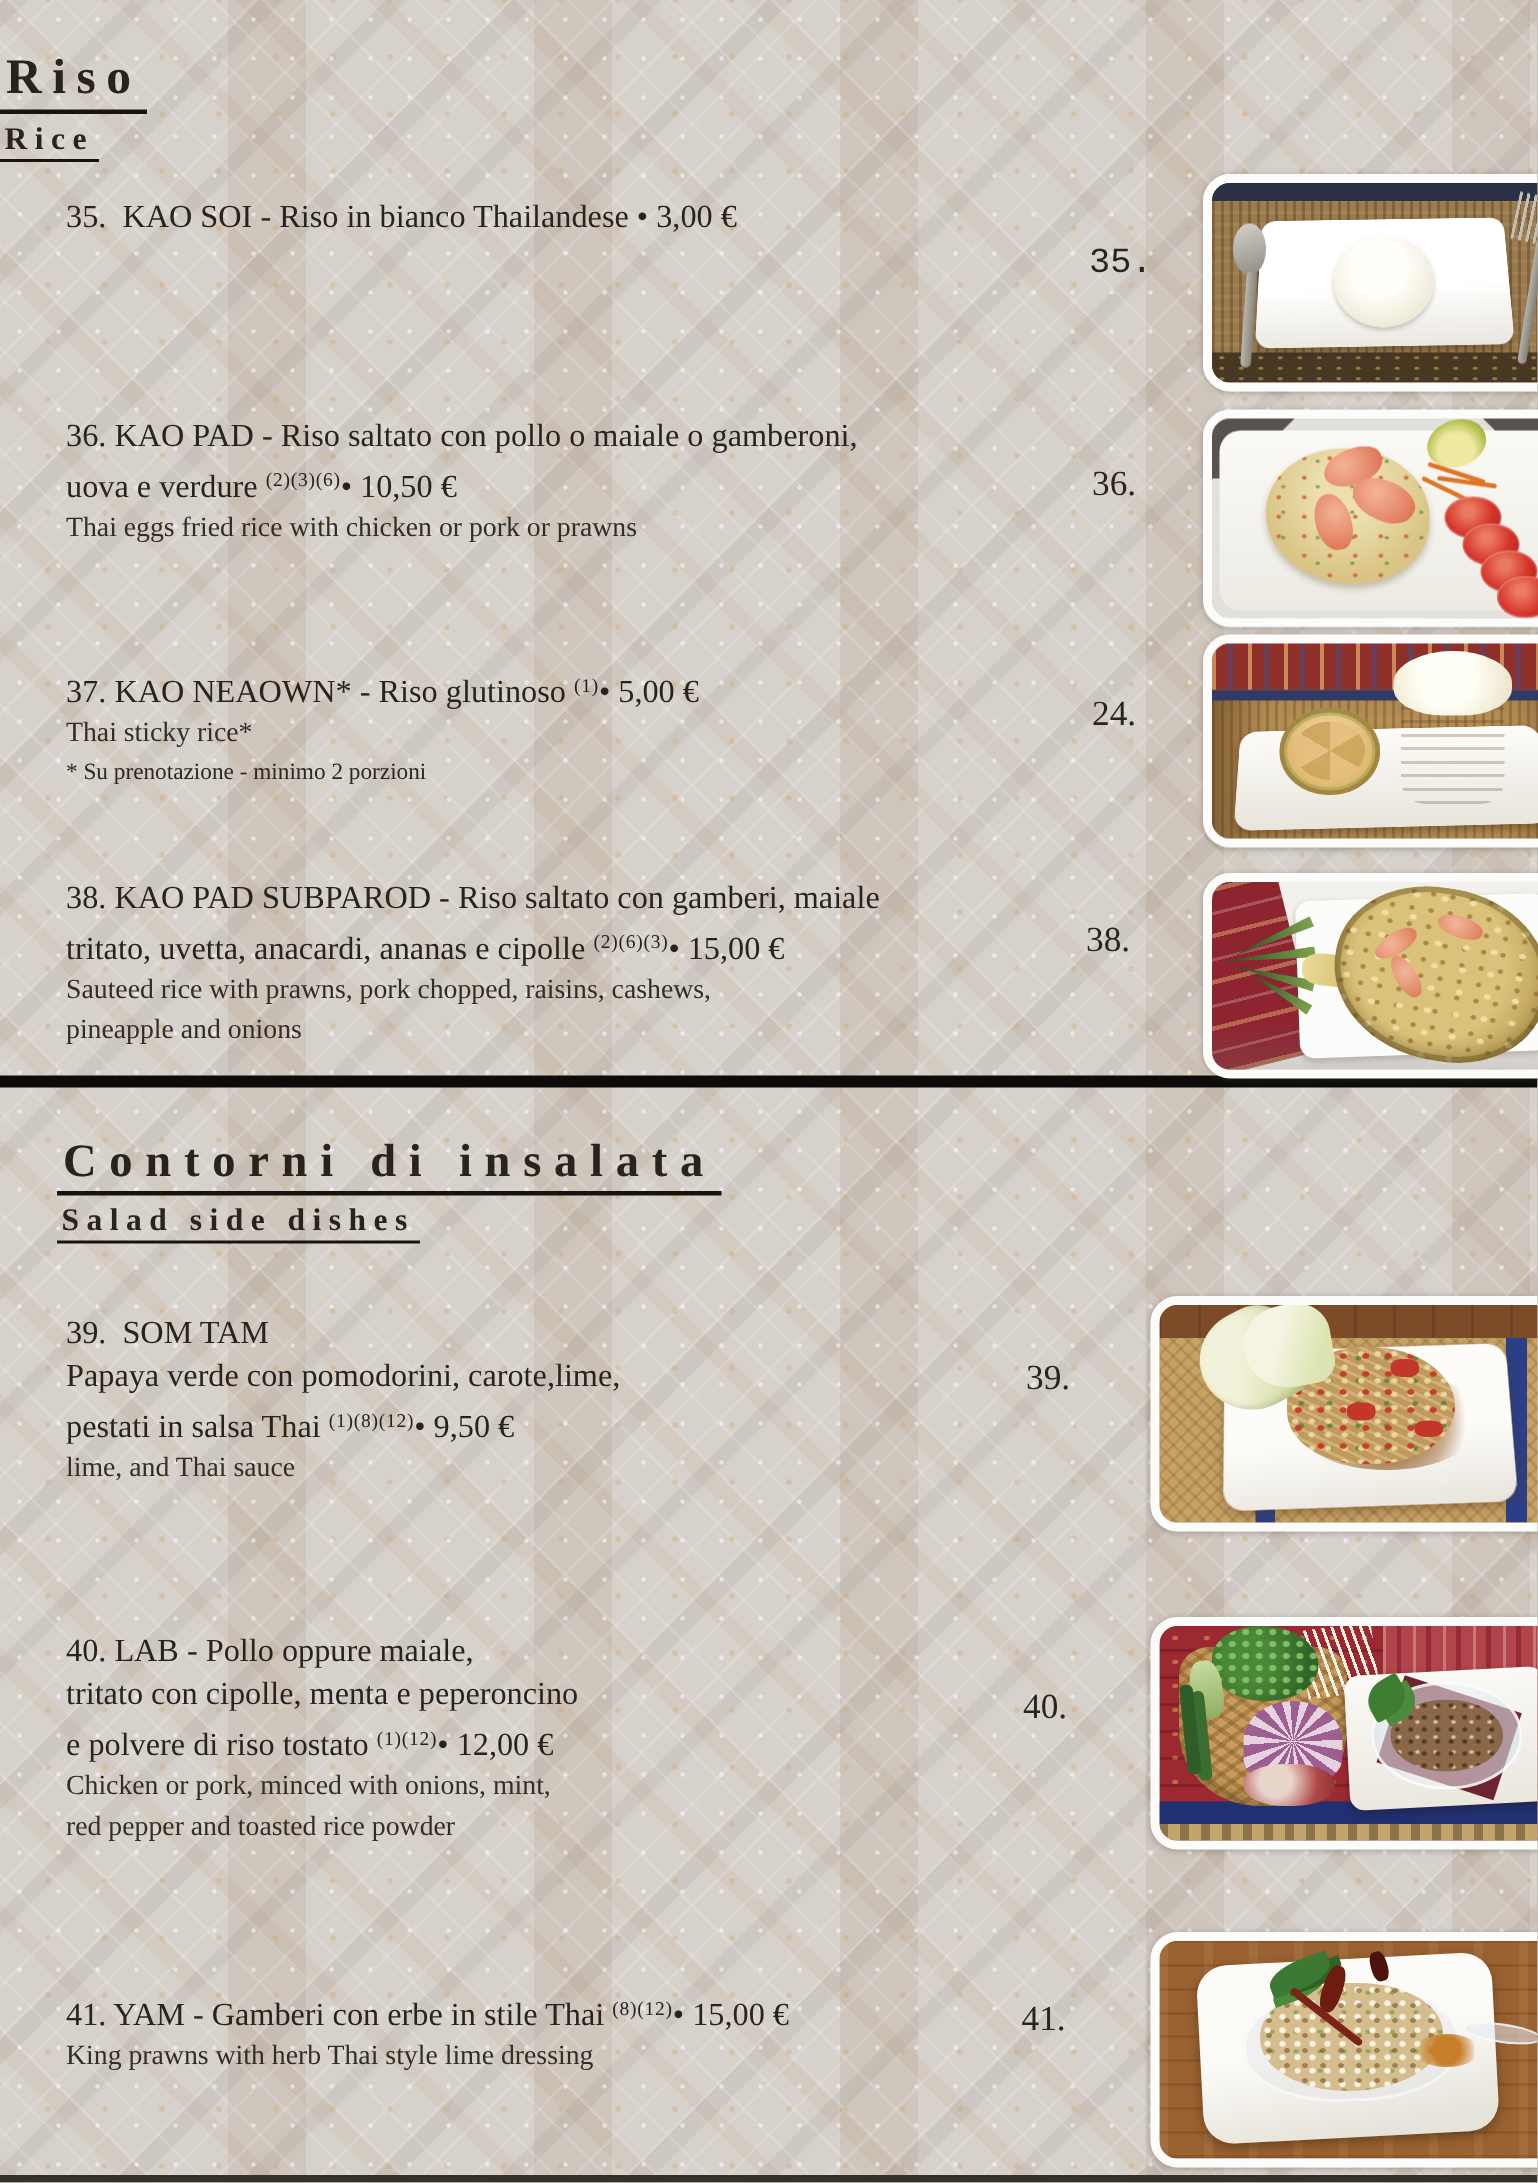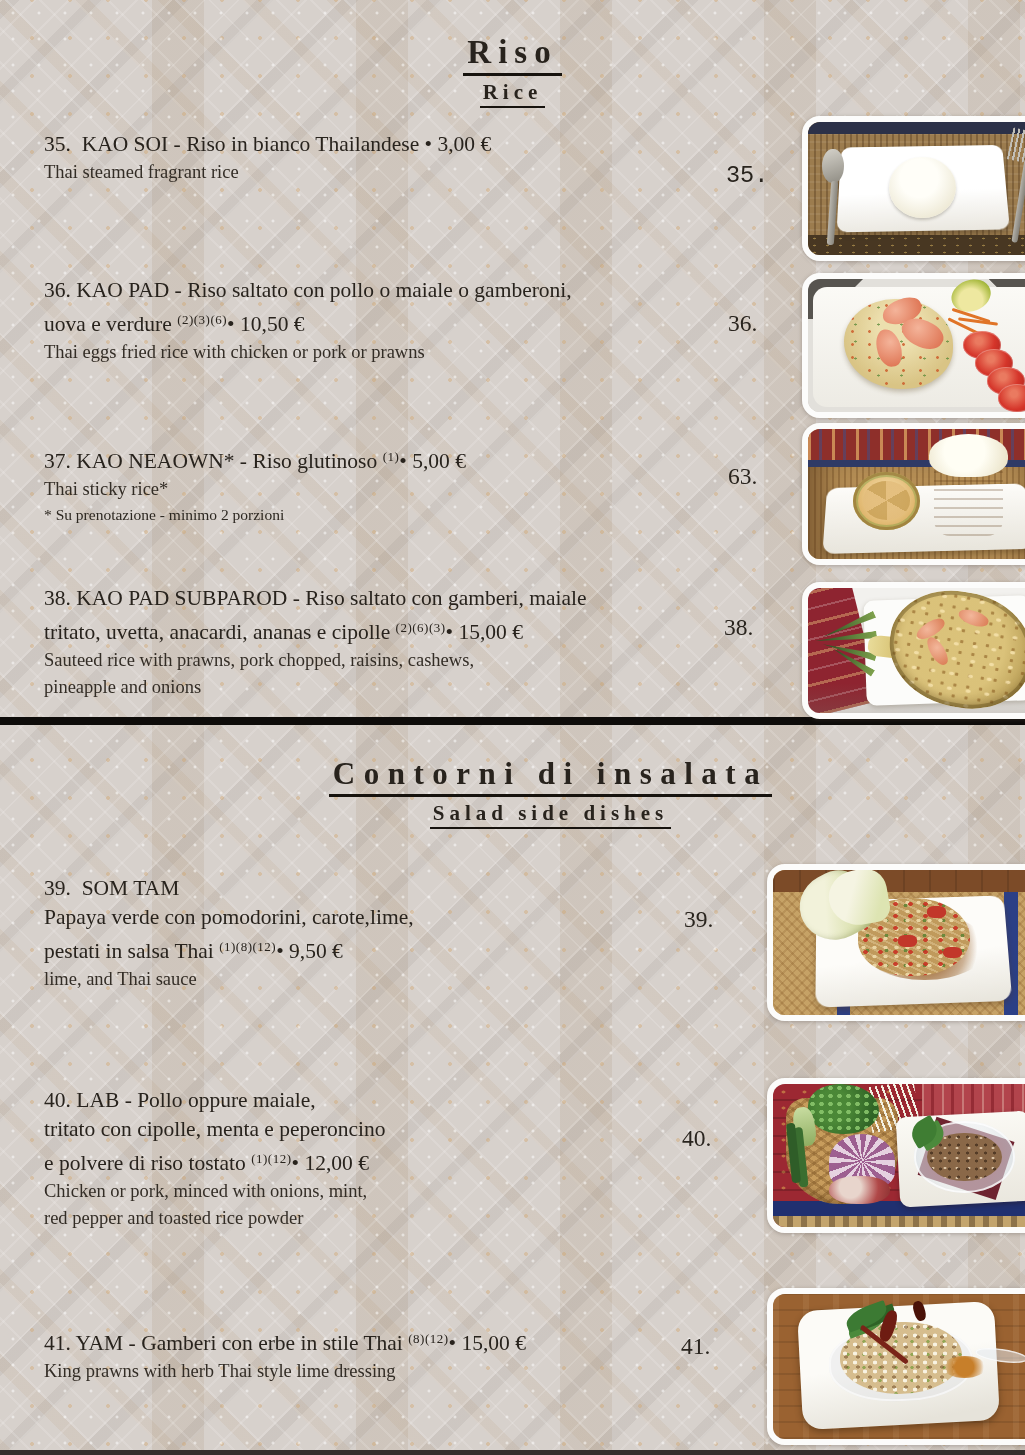--- a/index.html
+++ b/index.html
@@ -13,21 +13,21 @@
       repeating-linear-gradient(45deg, rgba(255,255,255,.14) 0 2px, transparent 2px 24px),
       repeating-linear-gradient(-45deg, rgba(255,255,255,.14) 0 2px, transparent 2px 24px),
       repeating-linear-gradient(45deg, rgba(168,128,80,.09) 0 12px, transparent 12px 60px),
       repeating-linear-gradient(-45deg, rgba(118,108,102,.10) 0 12px, transparent 12px 60px),
       repeating-linear-gradient(90deg, transparent 0 152px, rgba(150,120,85,.13) 152px 204px);
     background-size:26px 26px, 38px 38px, auto, auto, auto, auto, auto;
     background-position:0 0, 13px 19px, 0 0, 0 0, 0 0, 0 0, 0 0;
   }
   .abs{position:absolute;}
   
-  .sec-header{position:absolute;left:0;width:100%;text-align:center;}
+  .sec-header{position:absolute;left:0;width:100%;}
   .sh1{top:34px;}
   .sh2{top:756px;margin-left:38px;}
   .h-wrap{display:block;}
   .h-it{display:inline-block;font-size:33px;font-weight:700;letter-spacing:7px;
         border-bottom:3px solid #17130e;padding:0 4px 2px;white-space:pre;}
   .sh2 .h-it{font-size:31px;letter-spacing:8.5px;}
   .h-en{display:inline-block;font-size:21px;font-weight:700;letter-spacing:5px;
         border-bottom:2.5px solid #17130e;padding:0 3px 1px;margin-top:4px;white-space:pre;}
   
   .item{position:absolute;left:44px;width:690px;font-family:Liberation Serif, serif;}
@@ -154,21 +154,20 @@
 
 <div class="page">
 
   <div class="sec-header sh1">
     <div class="h-wrap"><span class="h-it">Riso</span></div>
     <div class="h-wrap"><span class="h-en">Rice</span></div>
   </div>
 
   <article class="item i35">
     <div class="line-it"><span>35.  KAO SOI - Riso in bianco Thailandese • 3,00 €</span></div>
-    <div class="line-en">Thai steamed fragrant rice</div>
   </article>
 
   <article class="item i36">
     <div class="line-it"><span>36. KAO PAD - Riso saltato con pollo o maiale o gamberoni,</span></div>
     <div class="line-it"><span>uova e verdure </span><span class="sup">(2)(3)(6)</span><span class="price">• 10,50 €</span></div>
     <div class="line-en">Thai eggs fried rice with chicken or pork or prawns</div>
   </article>
 
   <article class="item i37">
     <div class="line-it"><span>37. KAO NEAOWN* - Riso glutinoso </span><span class="sup">(1)</span><span class="price">• 5,00 €</span></div>
@@ -205,21 +204,21 @@
     <div class="line-en">red pepper and toasted rice powder</div>
   </article>
 
   <article class="item i41">
     <div class="line-it"><span>41. YAM - Gamberi con erbe in stile Thai </span><span class="sup">(8)(12)</span><span class="price">• 15,00 €</span></div>
     <div class="line-en">King prawns with herb Thai style lime dressing</div>
   </article>
 
   <div class="pnum n35">35.</div>
   <div class="pnum n36">36.</div>
-  <div class="pnum n37">63.</div>
+  <div class="pnum n37">24.</div>
   <div class="pnum n38">38.</div>
   <div class="pnum n39">39.</div>
   <div class="pnum n40">40.</div>
   <div class="pnum n41">41.</div>
 
   <figure class="photo p35">
     <div class="scene s35">
       <div class="abs mat"></div>
       <div class="abs topstrip"></div>
 

